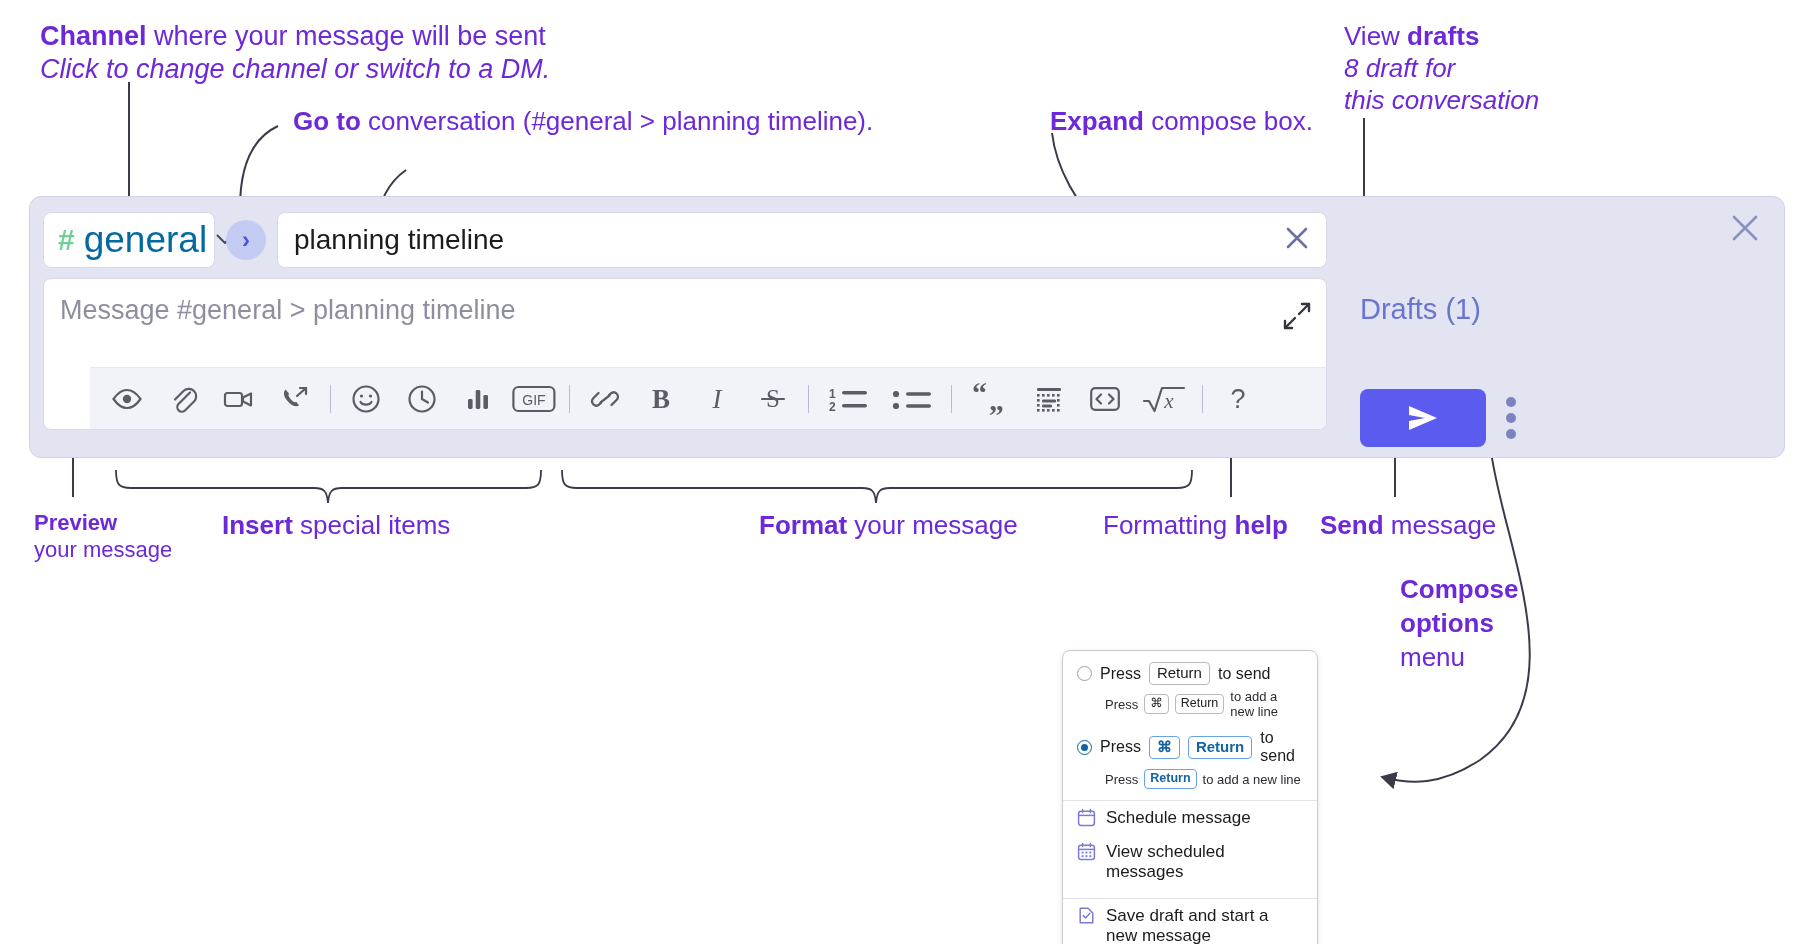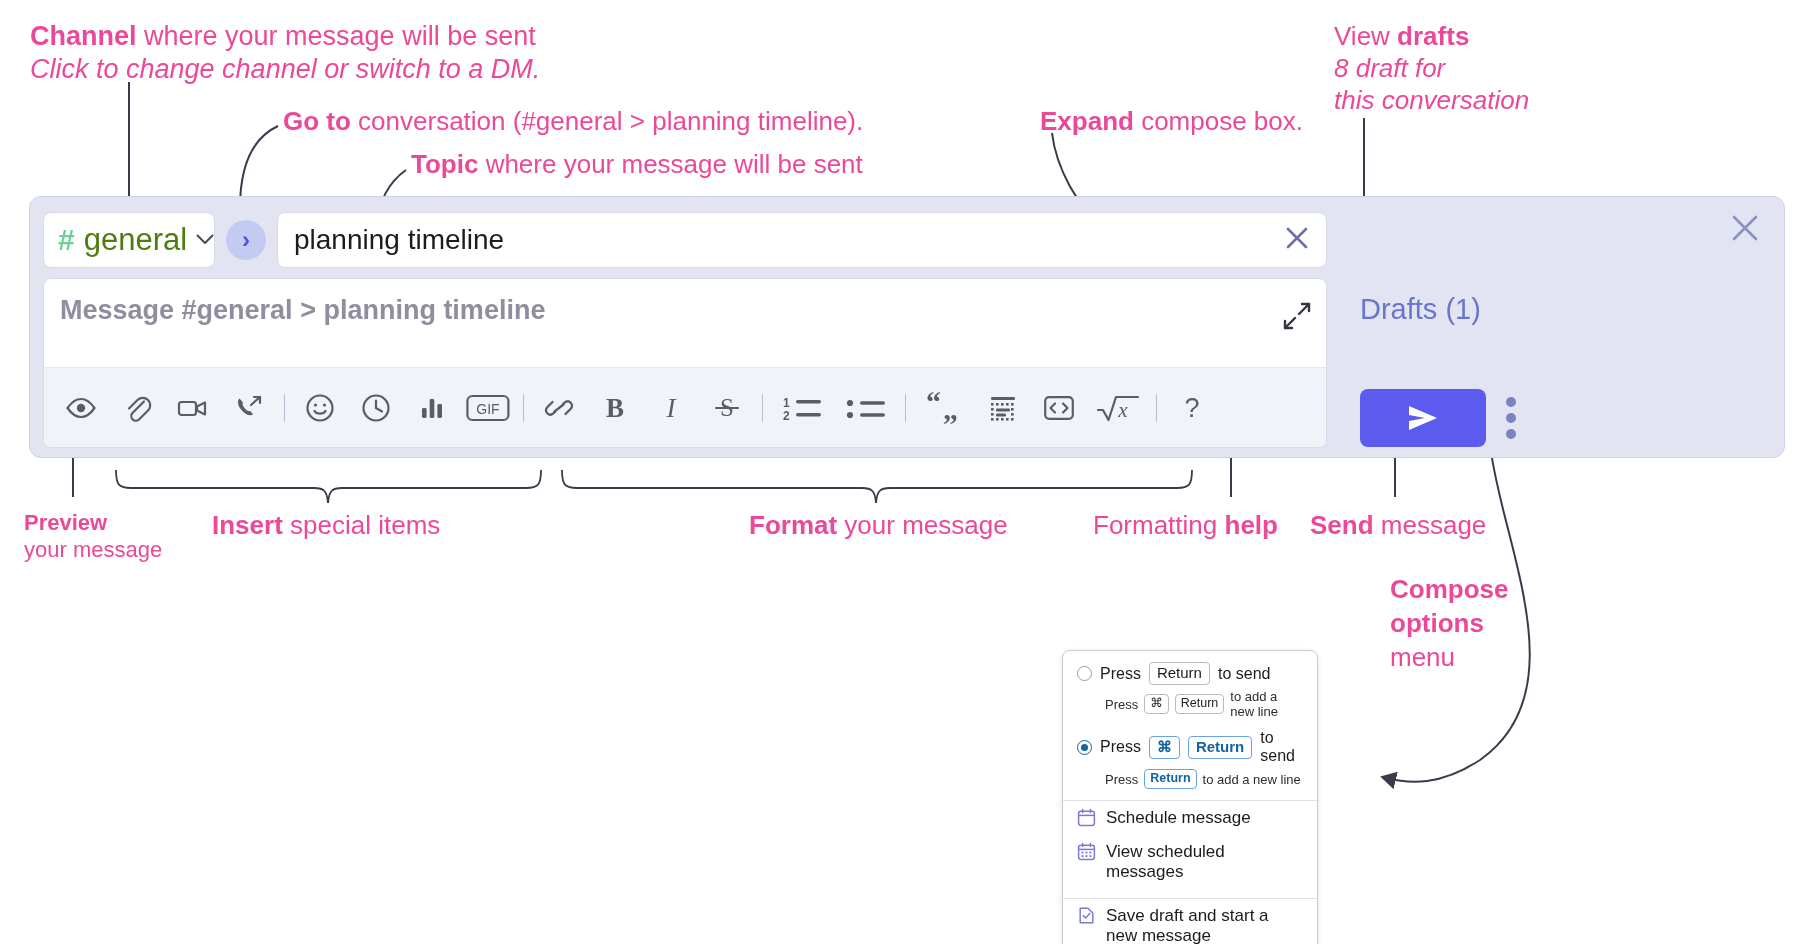--- a/index.html
+++ b/index.html
@@ -8,21 +8,21 @@
     width:1814px; height:944px;
     background:#ffffff;
     font-family:"Liberation Sans", sans-serif;
     color:#2b2b40;
     position:relative;
     overflow:hidden;
   }
   .stage { position:absolute; inset:0; }
 
   
-  .anno { position:absolute; color:#ec4899; line-height:1.24; white-space:nowrap; }
+  .anno { position:absolute; color:#6d28d9; line-height:1.24; white-space:nowrap;margin-left:10px; }
   .anno b { font-weight:700; }
   .anno i { font-style:italic; }
   .a-channel   { left:30px;  top:20px;  font-size:27px; }
   .a-goto      { left:283px; top:105px; font-size:26px; }
   .a-topic     { left:411px; top:148px; font-size:26px; }
   .a-expand    { left:1040px;top:105px; font-size:26px; }
   .a-drafts    { left:1334px;top:20px;  font-size:26px; text-align:left; }
   .a-preview   { left:24px;  top:509px; font-size:22px; }
   .a-insert    { left:212px; top:509px; font-size:26px; }
   .a-format    { left:749px; top:509px; font-size:26px; }
@@ -39,47 +39,47 @@
     background:#e2e4f2; border:1px solid #cfd2e6; border-radius:12px;
   }
   .composer-inner { position:absolute; left:13px; top:14px; width:1284px; }
 
   .row-top { display:flex; align-items:center; gap:0; height:58px; }
   .chanbtn {
     width:172px; height:56px; background:#fff; border:1px solid #d8daea;
     border-radius:8px; display:flex; align-items:center; gap:9px; padding:0 14px;
   }
   .hash { color:#6fcf97; font-size:30px; font-weight:700; line-height:1; }
-  .chanlabel { font-size:31px; color:#4d7c0f;text-align:center; }
+  .chanlabel { font-size:37px; color:#0369a1;text-align:center; }
   .chev { margin-left:auto; color:#4a4a55; font-size:17px; }
 
   .gotobtn {
     width:40px; height:40px; border-radius:50%; background:#c3cbf2;
     display:flex; align-items:center; justify-content:center;
     color:#4a54e1; font-size:24px; font-weight:700; margin:0 11px;
   }
 
   .topicbox {
     flex:1; height:56px; background:#fff; border:1px solid #d8daea; border-radius:8px;
     display:flex; align-items:center; padding:0 14px 0 16px;
   }
   .topicval { font-size:28px; color:#1d1c1d; }
   .topicclear { margin-left:auto; color:#6b72a3; }
 
   .msgbox {
     margin-top:9px; width:1284px; background:#fff;
     border:1px solid #d8daea; border-radius:8px; overflow:hidden;
   }
   .msgarea { height:88px; display:flex; align-items:flex-start; padding:16px 16px 0 16px; position:relative; }
-  .msgph { font-size:27px; color:#8e8e9e;font-weight:bold; }
+  .msgph { font-size:27px; color:#8e8e9e; }
   .expand { position:absolute; right:14px; top:22px; color:#4a4a55; }
 
   .toolbar {
-    height:80px; display:flex; align-items:center; gap:0; padding:0 14px;
-    background:#f2f3f9; border-top:1px solid #e6e7f1;
+    height:62px; display:flex; align-items:center; gap:0; padding:0 14px;
+    background:#f2f3f9; border-top:1px solid #e6e7f1;margin-left:46px;
   }
   .tbtn { width:46px; height:46px; display:flex; align-items:center; justify-content:center; color:#5c5c66; }
   .tsep { width:1px; height:28px; background:#b9bcd0; margin:0 12px; }
   .gap-s { width:10px; }
 
   .rightpane { position:absolute; left:1312px; top:0; right:0; bottom:0; }
   .paneclose { position:absolute; right:22px; top:14px; color:#8a90c0; }
   .drafts {
     position:absolute; left:18px; top:96px;
     font-size:29px; color:#6b74cf;
@@ -123,23 +123,20 @@
 
   <div class="anno a-channel">
     <div><b>Channel</b><span> where your message will be sent</span></div>
     <div><i>Click to change channel or switch to a DM.</i></div>
   </div>
 
   <div class="anno a-goto">
     <b>Go to</b><span> conversation (#general &gt; planning timeline).</span>
   </div>
 
-  <div class="anno a-topic">
-    <b>Topic</b><span> where your message will be sent</span>
-  </div>
 
   <div class="anno a-expand">
     <b>Expand</b><span> compose box.</span>
   </div>
 
   <div class="anno a-drafts">
     <div><span>View </span><b>drafts</b></div>
     <div><i>8 draft for</i></div>
     <div><i>this conversation</i></div>
   </div>

